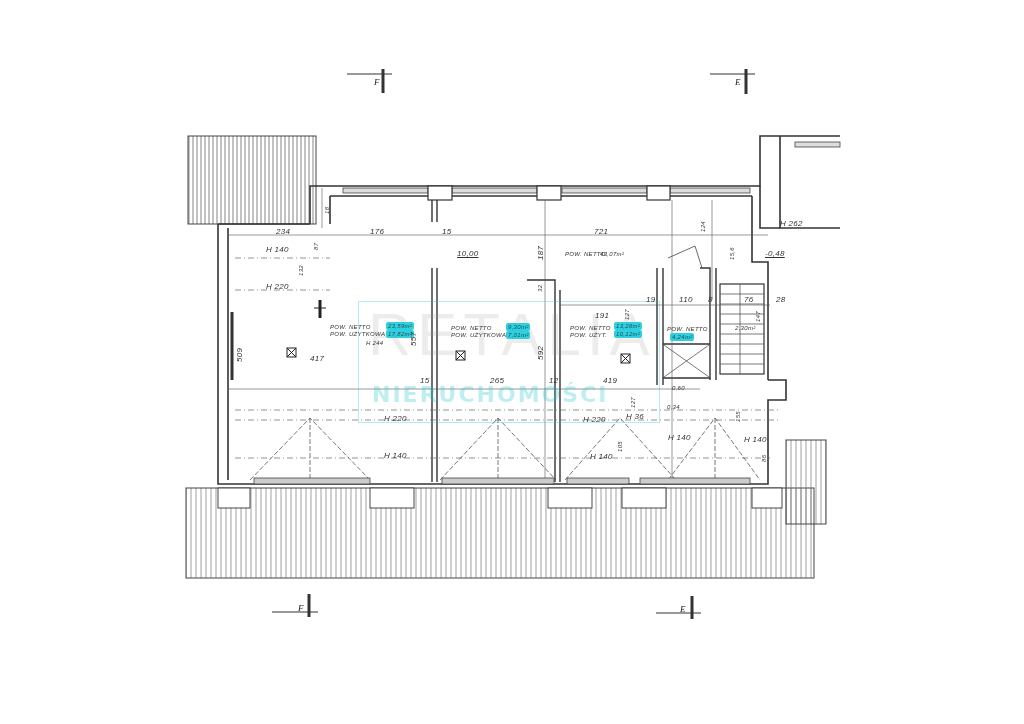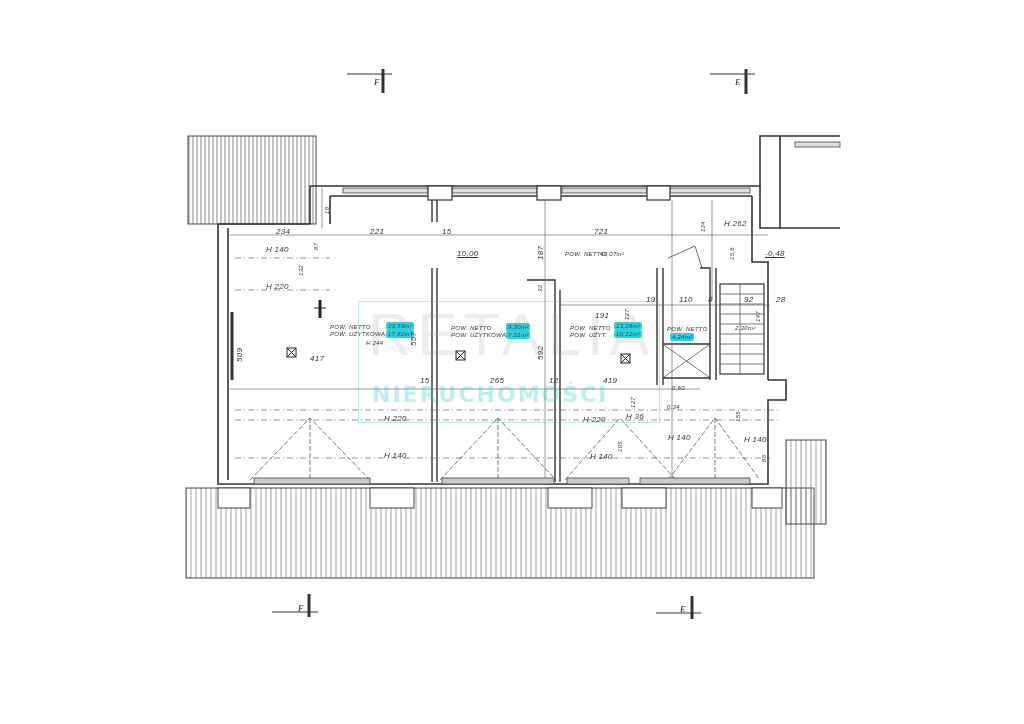--- a/index.html
+++ b/index.html
@@ -203,40 +203,40 @@
 
 <div class="lbl sm" style="left:667px;top:326px">POW. NETTO</div>
 <div class="lbl sm hl" style="left:670px;top:333px">4,24m²</div>
 
 <div class="lbl sm" style="left:735px;top:325px">2,30m²</div>
 
 <div class="lbl sm" style="left:565px;top:251px">POW. NETTO</div>
 <div class="lbl sm" style="left:600px;top:251px">43,07m²</div>
 
 <div class="lbl" style="left:276px;top:228px">234</div>
-<div class="lbl" style="left:370px;top:228px">221</div>
+<div class="lbl" style="left:370px;top:228px">176</div>
 <div class="lbl" style="left:442px;top:228px">15</div>
 <div class="lbl" style="left:594px;top:228px">721</div>
 
 <div class="lbl" style="left:595px;top:312px">191</div>
 <div class="lbl" style="left:646px;top:296px">19</div>
 <div class="lbl" style="left:679px;top:296px">110</div>
 <div class="lbl" style="left:708px;top:296px">8</div>
-<div class="lbl" style="left:744px;top:296px">92</div>
+<div class="lbl" style="left:744px;top:296px">76</div>
 <div class="lbl" style="left:776px;top:296px">28</div>
 
 <div class="lbl" style="left:310px;top:355px">417</div>
 <div class="lbl" style="left:420px;top:377px">15</div>
 <div class="lbl" style="left:490px;top:377px">265</div>
 <div class="lbl" style="left:549px;top:377px">12</div>
 <div class="lbl" style="left:603px;top:377px">419</div>
 
 <div class="lbl" style="left:266px;top:246px">H 140</div>
 <div class="lbl" style="left:266px;top:283px">H 220</div>
-<div class="lbl" style="left:724px;top:220px">H 262</div>
+<div class="lbl" style="left:780px;top:220px">H 262</div>
 <div class="lbl" style="left:384px;top:452px">H 140</div>
 <div class="lbl" style="left:384px;top:415px">H 220</div>
 <div class="lbl" style="left:590px;top:453px">H 140</div>
 <div class="lbl" style="left:668px;top:434px">H 140</div>
 <div class="lbl" style="left:744px;top:436px">H 140</div>
 <div class="lbl" style="left:626px;top:413px">H 36</div>
 <div class="lbl" style="left:583px;top:416px">H 220</div>
 
 <div class="lbl" style="left:457px;top:250px;text-decoration:underline">10,00</div>
 <div class="lbl" style="left:765px;top:250px;text-decoration:underline">-0,48</div>

